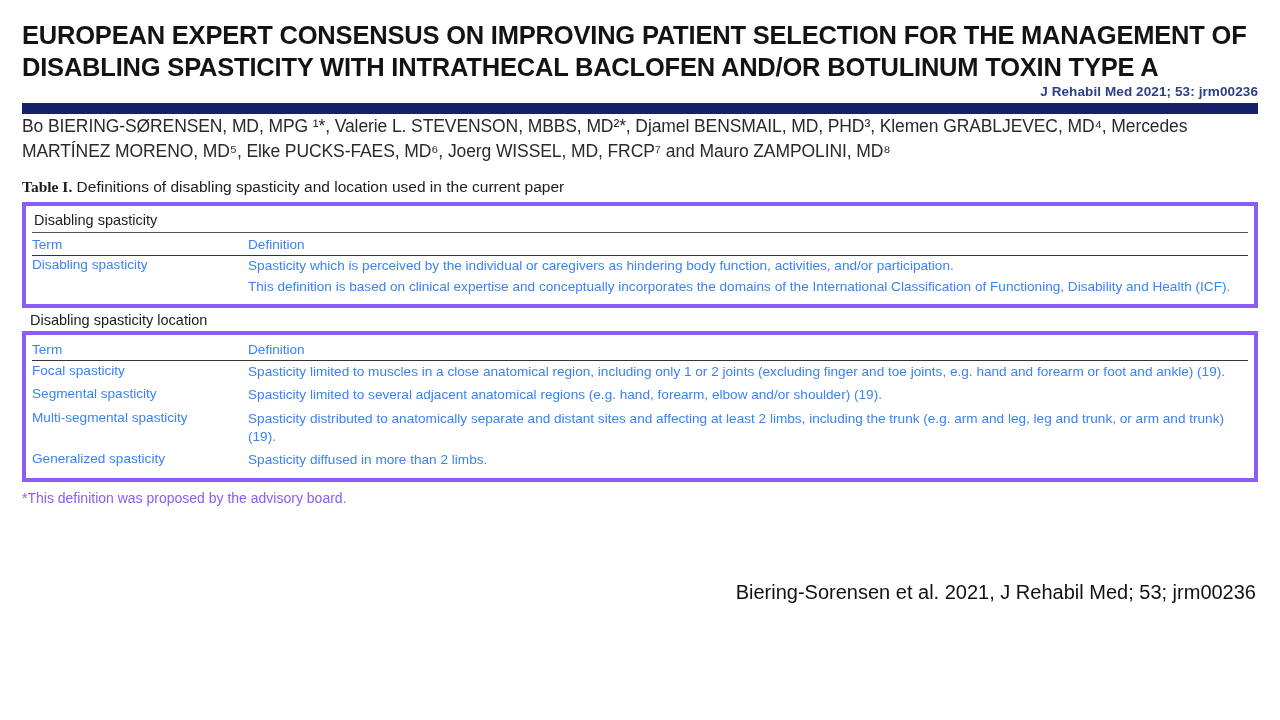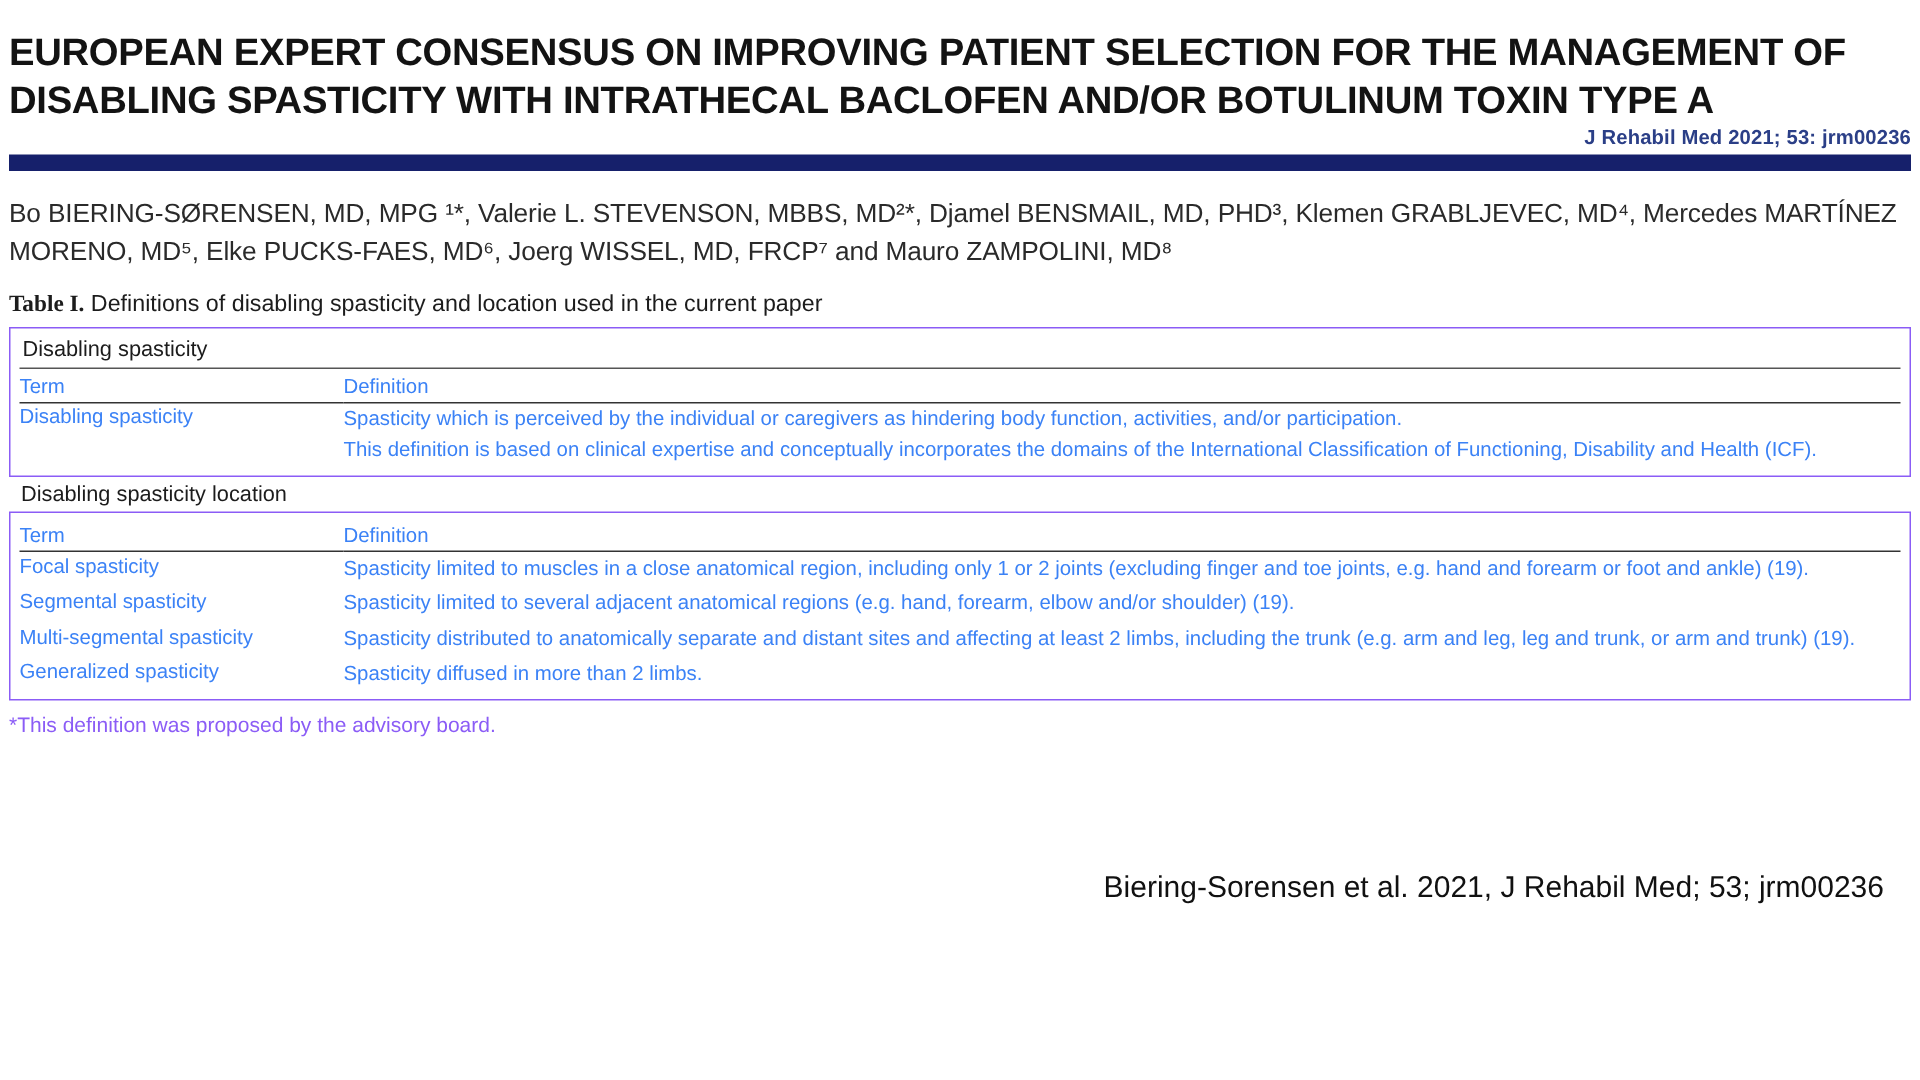--- a/index.html
+++ b/index.html
@@ -14,21 +14,21 @@
     color: #1a1a1a;
     position: relative;
     overflow: hidden;
   }
 
   .page {
     position: relative;
     width: 1280px;
     height: 620px;
     box-sizing: border-box;
-    padding: 0 6px;
+    padding: 0 22px;
   }
 
   
   .title-block {
     padding-top: 20px;
   }
   .paper-title {
     font-size: 25.5px;
     font-weight: bold;
     line-height: 1.24;
@@ -51,21 +51,21 @@
 
   .blue-bar {
     margin-top: 4px;
     height: 11px;
     background: #16206b;
     width: 100%;
   }
 
   
   .authors {
-    margin-top: 16px;
+    margin-top: 0;
     font-size: 17.5px;
     line-height: 1.43;
     color: #2a2a2a;
     letter-spacing: -0.1px;
   }
 
   
   .table-caption {
     margin-top: 14px;
     font-size: 15.5px;
@@ -103,21 +103,21 @@
   .hdr-rule {
     border-bottom: 1.5px solid #333;
   }
   .defn-cell p {
     margin: 0 0 2px 0;
     line-height: 1.35;
   }
 
   
   .redbox {
-    border: 1px solid #8b5cf6;
+    border: 4px solid #8b5cf6;
     box-sizing: border-box;
     padding: 3px 6px 5px 6px;
   }
   .box1 { margin-top: 6px; }
   .mid-head {
     font-size: 14.5px;
     padding: 4px 2px 3px 8px;
     color: #1c1c1c;
   }
   .box2 { margin-top: 0px; }

